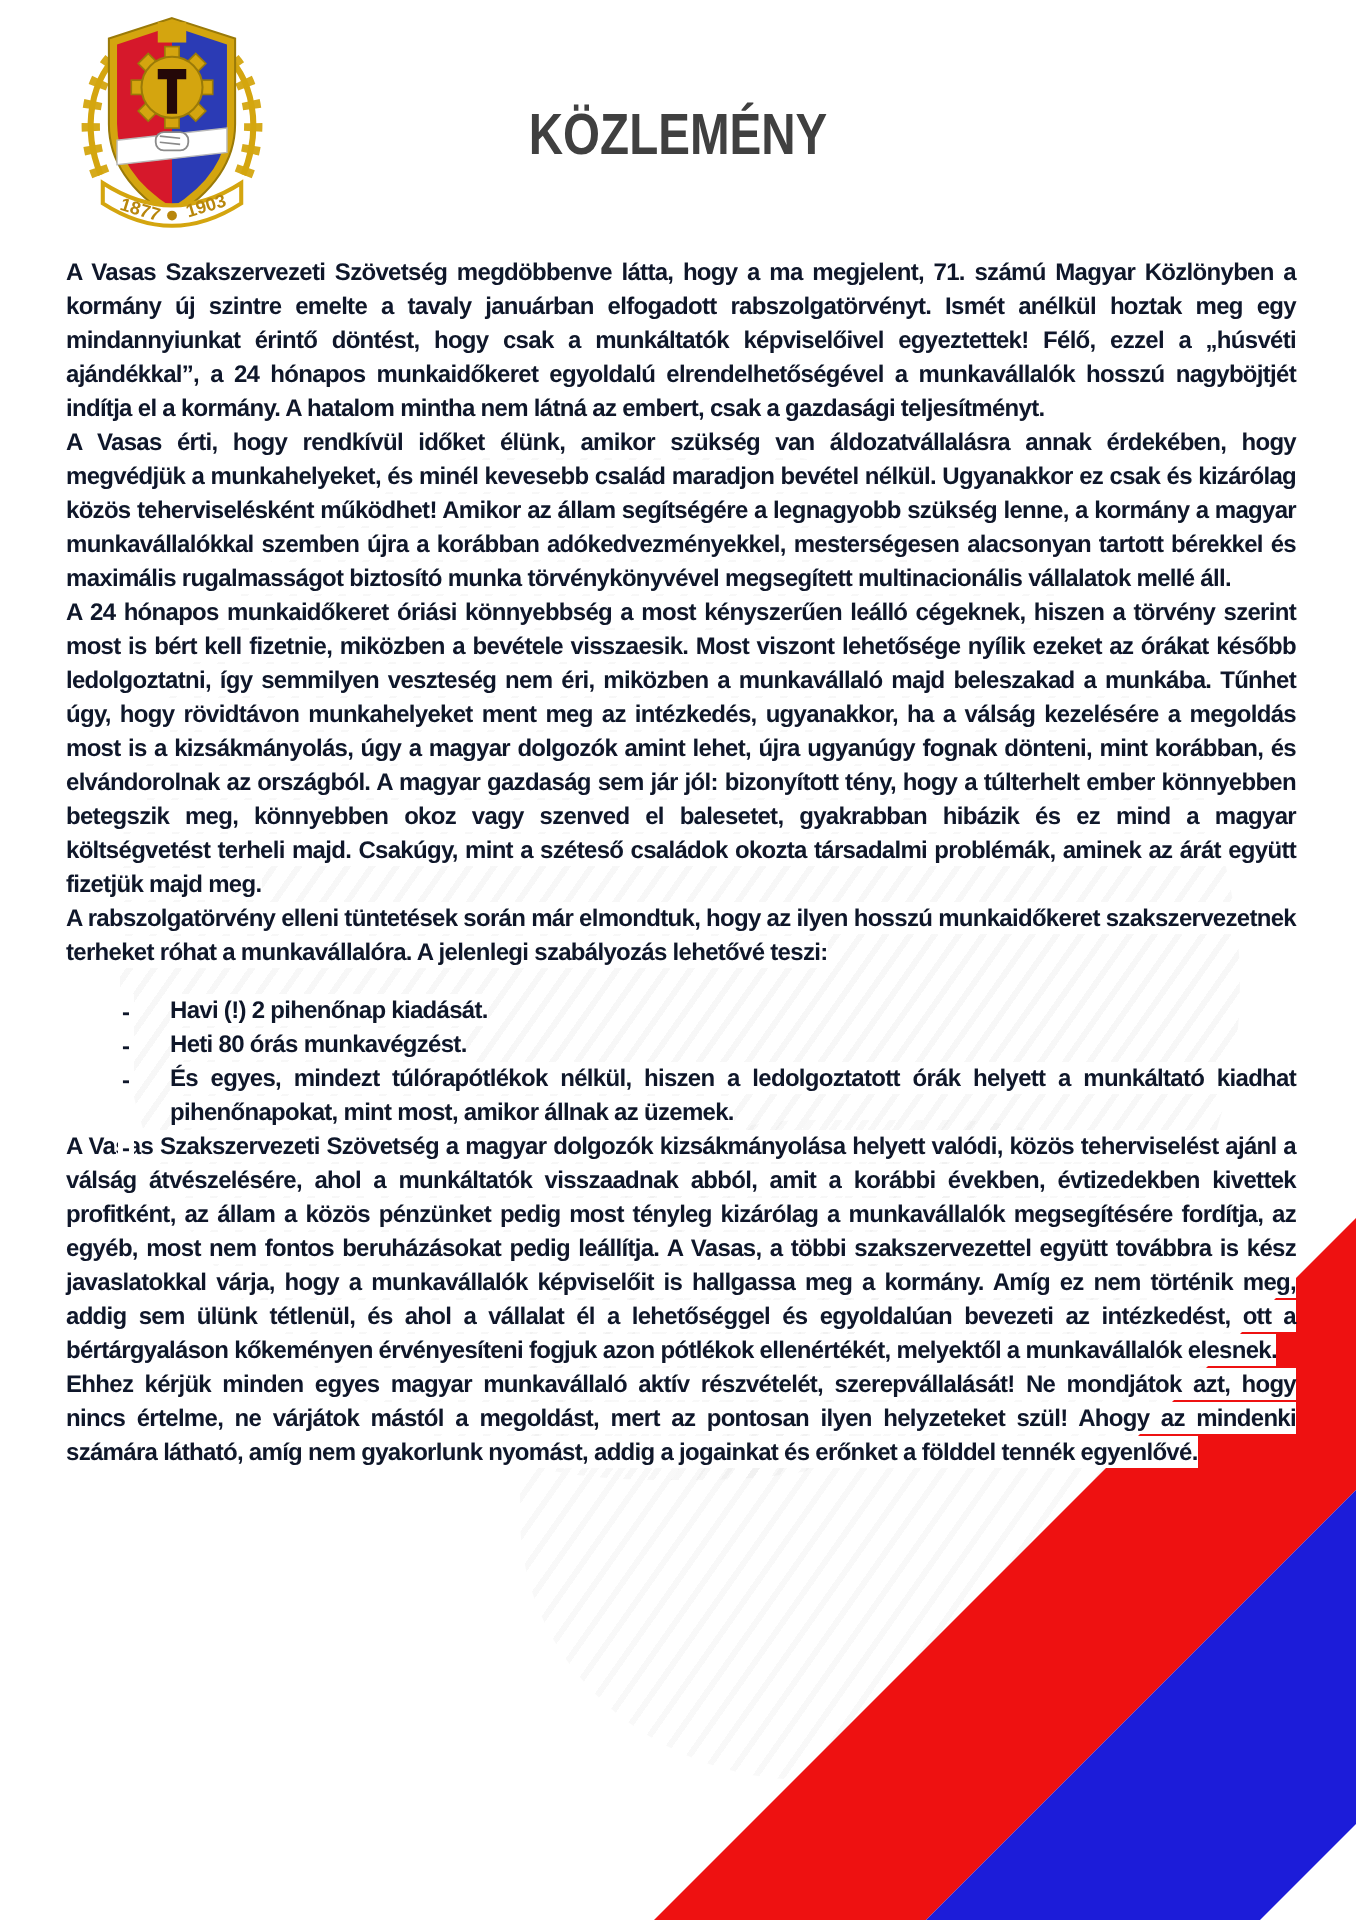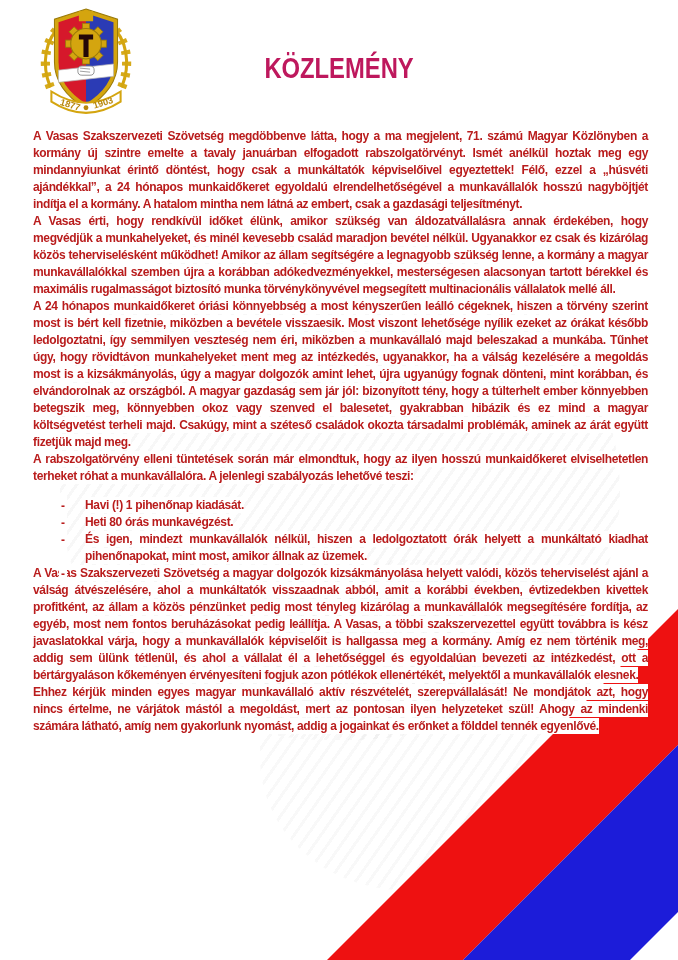--- a/index.html
+++ b/index.html
@@ -26,30 +26,30 @@
     z-index:0;
   }
   .ribbons{position:absolute;left:0;top:0;z-index:1;}
   .header{position:absolute;left:0;top:0;width:678px;height:125px;z-index:2;}
   .logo{position:absolute;left:35px;top:6px;}
   .title{
     position:absolute;left:0;top:52px;width:678px;
     text-align:center;
     font-weight:bold;
     font-size:29px;
-    color:#be185d;
+    color:#404040;
     letter-spacing:0px;
   }
   .title span{display:inline-block;transform:scaleX(0.82);}
   .content{
     position:absolute;left:33px;top:128px;width:615px;z-index:2;
     font-weight:bold;
     font-size:12px;
     line-height:17px;
-    color:#b91c1c;
+    color:#0f172a;
     letter-spacing:-0.35px;
   }
   .content p{margin:0;text-align:justify;}
   .hl{background:#fff;box-decoration-break:clone;-webkit-box-decoration-break:clone;padding:1px 0;}
   .mt22{margin-top:22px;}
   .mt25{margin-top:25px;}
   .mt23{margin-top:23px;}
   .mt12{margin-top:12px;}
   ul.bullets{margin:12px 0 0 0;padding:0;list-style:none;}
   ul.bullets li{position:relative;padding-left:52px;text-align:justify;margin:0;}
@@ -111,26 +111,26 @@
       <text x="58" y="101" font-size="9" font-weight="bold" fill="#b8860b" transform="rotate(-17 58 101)">1903</text>
     </svg>
 
     <div class="title"><span>KÖZLEMÉNY</span></div>
   </div>
 
   <div class="content">
     <p><span class="hl">A Vasas Szakszervezeti Szövetség megdöbbenve látta, hogy a ma megjelent, 71. számú Magyar Közlönyben a kormány új szintre emelte a tavaly januárban elfogadott rabszolgatörvényt. Ismét anélkül hoztak meg egy mindannyiunkat érintő döntést, hogy csak a munkáltatók képviselőivel egyeztettek! Félő, ezzel a „húsvéti ajándékkal”, a 24 hónapos munkaidőkeret egyoldalú elrendelhetőségével a munkavállalók hosszú nagyböjtjét indítja el a kormány. A hatalom mintha nem látná az embert, csak a gazdasági teljesítményt.</span></p>
     <p class="mt22"><span class="hl">A Vasas érti, hogy rendkívül időket élünk, amikor szükség van áldozatvállalásra annak érdekében, hogy megvédjük a munkahelyeket, és minél kevesebb család maradjon bevétel nélkül. Ugyanakkor ez csak és kizárólag közös teherviselésként működhet! Amikor az állam segítségére a legnagyobb szükség lenne, a kormány a magyar munkavállalókkal szemben újra a korábban adókedvezményekkel, mesterségesen alacsonyan tartott bérekkel és maximális rugalmasságot biztosító munka törvénykönyvével megsegített multinacionális vállalatok mellé áll.</span></p>
     <p class="mt25"><span class="hl">A 24 hónapos munkaidőkeret óriási könnyebbség a most kényszerűen leálló cégeknek, hiszen a törvény szerint most is bért kell fizetnie, miközben a bevétele visszaesik. Most viszont lehetősége nyílik ezeket az órákat később ledolgoztatni, így semmilyen veszteség nem éri, miközben a munkavállaló majd beleszakad a munkába. Tűnhet úgy, hogy rövidtávon munkahelyeket ment meg az intézkedés, ugyanakkor, ha a válság kezelésére a megoldás most is a kizsákmányolás, úgy a magyar dolgozók amint lehet, újra ugyanúgy fognak dönteni, mint korábban, és elvándorolnak az országból. A magyar gazdaság sem jár jól: bizonyított tény, hogy a túlterhelt ember könnyebben betegszik meg, könnyebben okoz vagy szenved el balesetet, gyakrabban hibázik és ez mind a magyar költségvetést terheli majd. Csakúgy, mint a széteső családok okozta társadalmi problémák, aminek az árát együtt fizetjük majd meg.</span></p>
-    <p class="mt23"><span class="hl">A rabszolgatörvény elleni tüntetések során már elmondtuk, hogy az ilyen hosszú munkaidőkeret elviselhetetlen terheket róhat a munkavállalóra. A jelenlegi szabályozás lehetővé teszi:</span></p>
+    <p class="mt23"><span class="hl">A rabszolgatörvény elleni tüntetések során már elmondtuk, hogy az ilyen hosszú munkaidőkeret szakszervezetnek terheket róhat a munkavállalóra. A jelenlegi szabályozás lehetővé teszi:</span></p>
 
     <ul class="bullets">
-      <li><span class="dash">-</span><span class="hl">Havi (!) 1 pihenőnap kiadását.</span></li>
+      <li><span class="dash">-</span><span class="hl">Havi (!) 2 pihenőnap kiadását.</span></li>
       <li><span class="dash">-</span><span class="hl">Heti 80 órás munkavégzést.</span></li>
-      <li><span class="dash">-</span><span class="hl">És igen, mindezt munkavállalók nélkül, hiszen a ledolgoztatott órák helyett a munkáltató kiadhat pihenőnapokat, mint most, amikor állnak az üzemek.</span></li>
+      <li><span class="dash">-</span><span class="hl">És egyes, mindezt túlórapótlékok nélkül, hiszen a ledolgoztatott órák helyett a munkáltató kiadhat pihenőnapokat, mint most, amikor állnak az üzemek.</span></li>
       <li><span class="dash">-</span></li>
     </ul>
 
     <p class="mt23"><span class="hl">A Vasas Szakszervezeti Szövetség a magyar dolgozók kizsákmányolása helyett valódi, közös teherviselést ajánl a válság átvészelésére, ahol a munkáltatók visszaadnak abból, amit a korábbi években, évtizedekben kivettek profitként, az állam a közös pénzünket pedig most tényleg kizárólag a munkavállalók megsegítésére fordítja, az egyéb, most nem fontos beruházásokat pedig leállítja. A Vasas, a többi szakszervezettel együtt továbbra is kész javaslatokkal várja, hogy a munkavállalók képviselőit is hallgassa meg a kormány. Amíg ez nem történik meg, addig sem ülünk tétlenül, és ahol a vállalat él a lehetőséggel és egyoldalúan bevezeti az intézkedést, ott a bértárgyaláson kőkeményen érvényesíteni fogjuk azon pótlékok ellenértékét, melyektől a munkavállalók elesnek.</span></p>
     <p class="mt12"><span class="hl">Ehhez kérjük minden egyes magyar munkavállaló aktív részvételét, szerepvállalását! Ne mondjátok azt, hogy nincs értelme, ne várjátok mástól a megoldást, mert az pontosan ilyen helyzeteket szül! Ahogy az mindenki számára látható, amíg nem gyakorlunk nyomást, addig a jogainkat és erőnket a földdel tennék egyenlővé.</span></p>
   </div>
 
 </div>
 
 </body></html>

